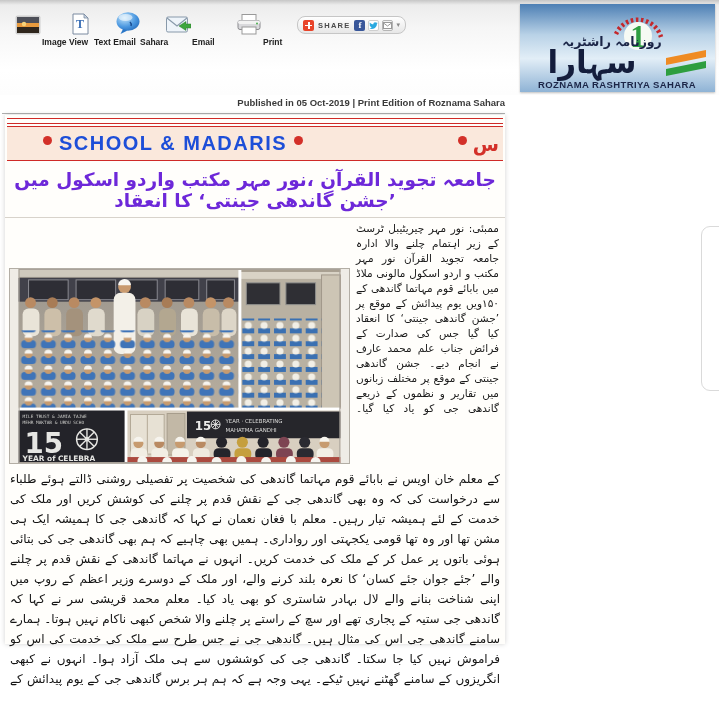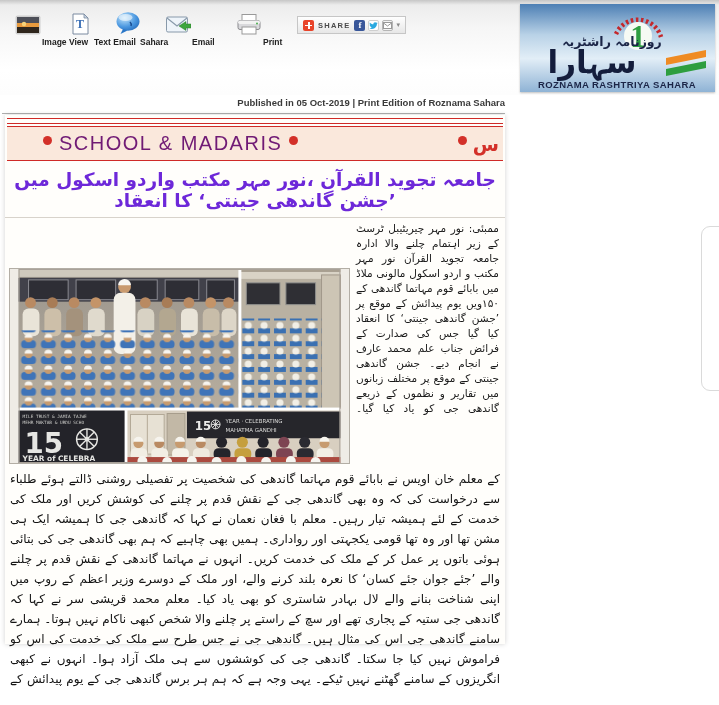--- a/index.html
+++ b/index.html
@@ -8,21 +8,21 @@
 
   
   .toolbar{left:0;top:0;width:719px;height:95px;
     background:linear-gradient(180deg,#c6c6c6 0px,#ececec 5px,#f6f6f6 28px,#ffffff 70px,#fdfdfd 95px);}
   .tb-btn{position:absolute;top:11px;height:36px;text-align:center;cursor:pointer;}
   .tb-ic{height:24px;display:flex;align-items:flex-end;justify-content:center;}
   .tb-label{font-size:8.5px;font-weight:bold;color:#222;margin-top:2px;white-space:nowrap;margin-left:36px;}
 
   
   .share{position:absolute;left:297px;top:16px;width:97px;height:16px;border:1px solid #c6c6c6;
-    border-radius:0;background:linear-gradient(180deg,#ffffff,#e7e7e7);display:flex;align-items:center;
+    border-radius:8px;background:linear-gradient(180deg,#ffffff,#e7e7e7);display:flex;align-items:center;
     gap:3px;padding:0 5px;cursor:pointer;}
   .share-plus{width:11px;height:11px;background:#e8442a;border-radius:2px;position:relative;flex:none;}
   .share-plus:before,.share-plus:after{content:"";position:absolute;background:#fff;}
   .share-plus:before{left:5px;top:2px;width:1.6px;height:7px;}
   .share-plus:after{left:2px;top:5px;width:7px;height:1.6px;}
   .share-label{font-size:7.5px;font-weight:bold;letter-spacing:1.2px;color:#4a4a4a;flex:1;text-align:center;}
   .mini{width:11px;height:11px;border-radius:2px;flex:none;display:flex;align-items:center;justify-content:center;}
   .mini-fb{background:#39579a;color:#fff;font-size:9px;font-weight:bold;font-family:"Liberation Serif",serif;}
   .mini-tw{background:#fff;border:1px solid #cfcfcf;box-sizing:border-box;}
   .mini-em{background:#f3f3f3;border:1px solid #b5b5b5;box-sizing:border-box;}
@@ -36,21 +36,21 @@
     padding-bottom:5px;border-bottom:1px solid #b0b0b0;white-space:nowrap;text-align:right;}
 
   
   .clip{left:5px;top:115px;width:500px;height:529px;background:#fffefb;
     box-shadow:0 0 5px rgba(0,0,0,.18);}
   .dline{margin:3px 2px 2px;height:4px;border-top:1.5px solid #cf2a27;border-bottom:1.5px solid #cf2a27;}
   .band{position:relative;margin:0 2px;height:33px;background:#fae8dc;
     border-top:1px solid #cf2a27;border-bottom:1px solid #cf2a27;}
   .band-left{position:absolute;left:36px;top:0;height:33px;display:flex;align-items:center;gap:7px;}
   .dot{width:9px;height:9px;border-radius:50%;background:#d33029;margin-top:-6px;flex:none;}
-  .band-title{font-size:20px;font-weight:400;letter-spacing:1.5px;color:#701a75;white-space:nowrap;}
+  .band-title{font-size:20px;font-weight:700;letter-spacing:1.5px;color:#1d4ed8;white-space:nowrap;}
   .band-right{position:absolute;right:4px;top:0;height:33px;display:flex;align-items:center;gap:6px;}
   .band-ur{font-size:19px;font-weight:bold;color:#d33029;font-family:"DejaVu Sans",sans-serif;}
   .headline{direction:rtl;text-align:center;font-size:18.5px;font-weight:bold;color:#6d28d9;
     font-family:"DejaVu Sans",sans-serif;padding:8px 6px 6px;border-bottom:1px solid #d8d3cb;}
   .content{display:flex;gap:4px;padding:3px 4px 0;}
   .montage-wrap{width:341px;height:196px;flex:none;border:1px solid #b3aea5;box-sizing:border-box;background:#efece6;margin-top:47px;}
   .montage-wrap svg{display:block;width:100%;height:100%;}
   .col-text{flex:1;direction:rtl;text-align:justify;font-size:10.5px;line-height:15px;height:196px;
     overflow:hidden;color:#1a1a1a;font-family:"DejaVu Sans",sans-serif;padding:0 2px;}
   .body-text{direction:rtl;text-align:justify;font-size:12px;line-height:20px;height:218px;overflow:hidden;

